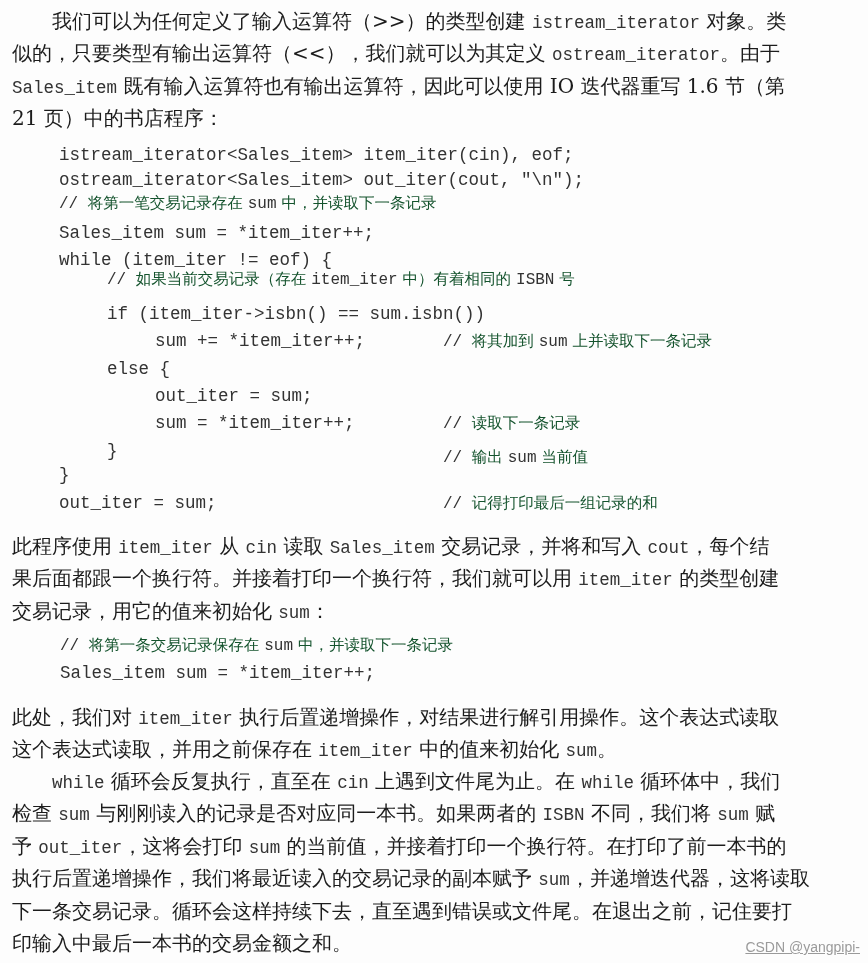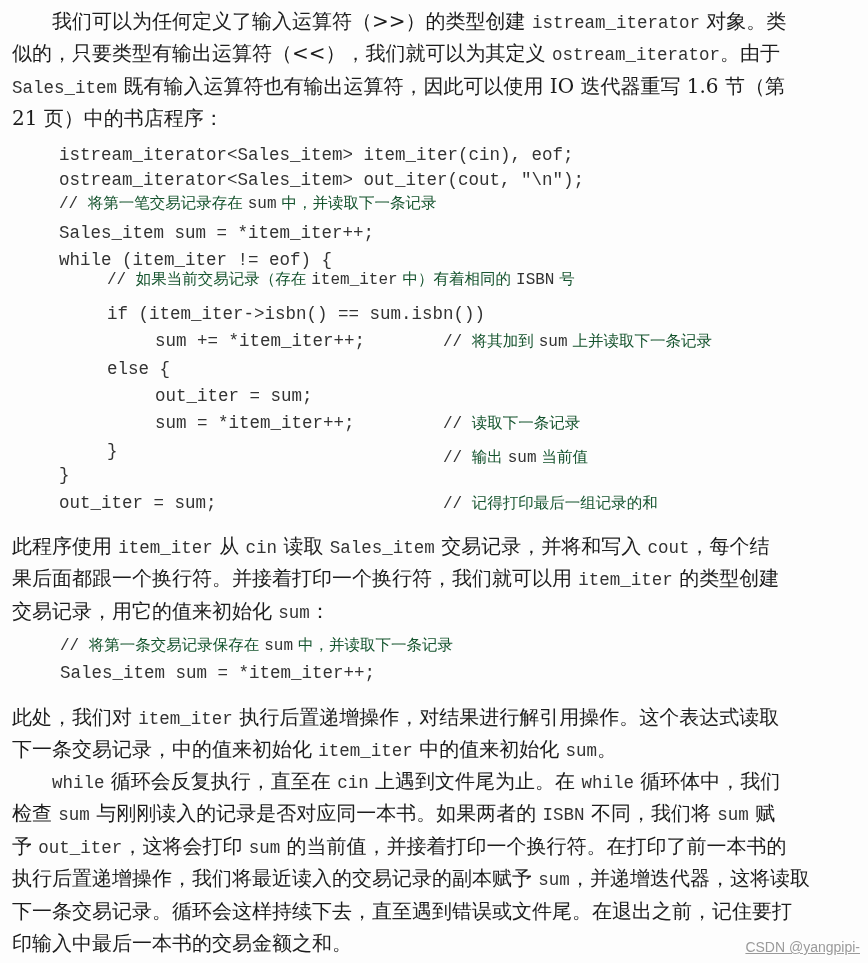--- a/index.html
+++ b/index.html
@@ -49,21 +49,21 @@
     <div class="code" style="top: 438px; left: 107px;">}</div>
     <div class="code" style="top: 462px; left: 59px;">}</div>
     <div class="code" style="top: 490px; left: 59px;">out_iter = sum;</div>
     <div class="code" style="top: 490px; left: 443px;"><span class="cmt-mono">// </span><span class="cmt-zh">记得打印最后一组记录的和</span></div>
     <div class="line" style="top: 531px; left: 12px;"><span>此程序使用 </span><span class="mono">item_iter</span><span> 从 </span><span class="mono">cin</span><span> 读取 </span><span class="mono">Sales_item</span><span> 交易记录，并将和写入 </span><span class="mono">cout</span><span>，每个结</span></div>
     <div class="line" style="top: 563px; left: 12px;"><span>果后面都跟一个换行符。并接着打印一个换行符，我们就可以用 </span><span class="mono">item_iter</span><span> 的类型创建</span></div>
     <div class="line" style="top: 596px; left: 12px;"><span>交易记录，用它的值来初始化 </span><span class="mono">sum</span><span>：</span></div>
     <div class="code" style="top: 632px; left: 60px;"><span class="cmt-mono">// </span><span class="cmt-zh">将第一条交易记录保存在 </span><span class="cmt-mono">sum</span><span class="cmt-zh"> 中，并读取下一条记录</span></div>
     <div class="code" style="top: 660px; left: 60px;">Sales_item sum = *item_iter++;</div>
     <div class="line" style="top: 702px; left: 12px;"><span>此处，我们对 </span><span class="mono">item_iter</span><span> 执行后置递增操作，对结果进行解引用操作。这个表达式读取</span></div>
-    <div class="line" style="top: 734px; left: 12px;"><span>下一条交易记录，中的值来初始化 </span><span class="mono">item_iter</span><span> 中的值来初始化 </span><span class="mono">sum</span><span>。</span></div>
+    <div class="line" style="top: 734px; left: 12px;"><span>这个表达式读取，并用之前保存在 </span><span class="mono">item_iter</span><span> 中的值来初始化 </span><span class="mono">sum</span><span>。</span></div>
     <div class="line" style="top: 766px; left: 52px;"><span class="mono">while</span><span> 循环会反复执行，直至在 </span><span class="mono">cin</span><span> 上遇到文件尾为止。在 </span><span class="mono">while</span><span> 循环体中，我们</span></div>
     <div class="line" style="top: 798px; left: 12px;"><span>检查 </span><span class="mono">sum</span><span> 与刚刚读入的记录是否对应同一本书。如果两者的 </span><span class="mono">ISBN</span><span> 不同，我们将 </span><span class="mono">sum</span><span> 赋</span></div>
     <div class="line" style="top: 831px; left: 12px;"><span>予 </span><span class="mono">out_iter</span><span>，这将会打印 </span><span class="mono">sum</span><span> 的当前值，并接着打印一个换行符。在打印了前一本书的</span></div>
     <div class="line" style="top: 863px; left: 12px;"><span>执行后置递增操作，我们将最近读入的交易记录的副本赋予 </span><span class="mono">sum</span><span>，并递增迭代器，这将读取</span></div>
     <div class="line" style="top: 896px; left: 12px;"><span>下一条交易记录。循环会这样持续下去，直至遇到错误或文件尾。在退出之前，记住要打</span></div>
     <div class="line" style="top: 928px; left: 12px;"><span>印输入中最后一本书的交易金额之和。</span></div>
   </div>
 <div class="watermark">CSDN @yangpipi-</div>
 
 </body></html>

